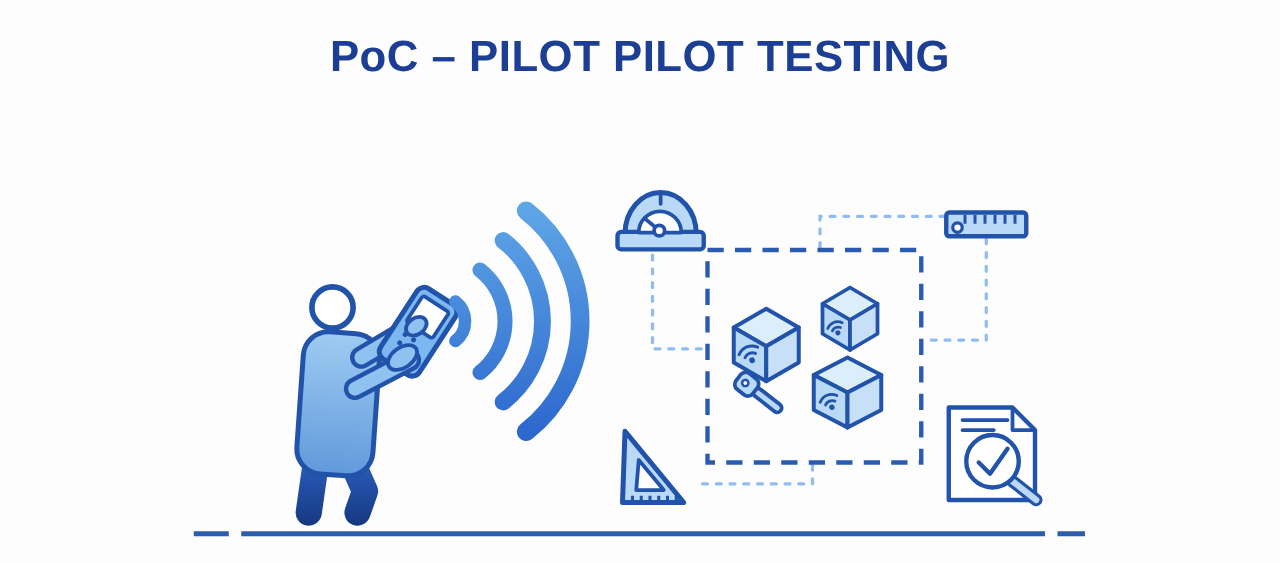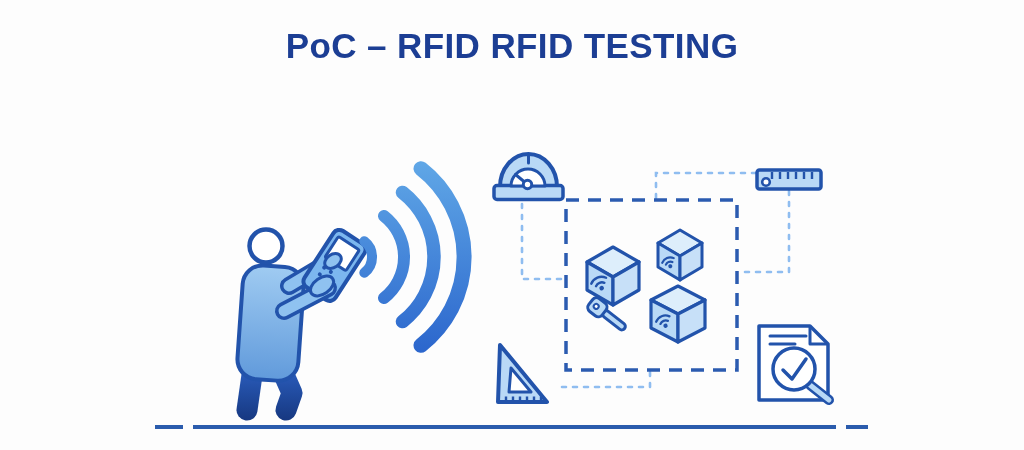--- a/index.html
+++ b/index.html
@@ -30,21 +30,21 @@
   .ground{stroke:var(--ground);stroke-width:4;}
   .stop-wave-top{stop-color:var(--wave-top);}  .stop-wave-bottom{stop-color:var(--wave-bottom);}
   .stop-torso-top{stop-color:var(--torso-top);} .stop-torso-bottom{stop-color:var(--torso-bottom);}
   .stop-legs-top{stop-color:var(--legs-top);}   .stop-legs-bottom{stop-color:var(--legs-bottom);}
 </style>
 </head>
 <body>
 
 <div id="canvas">
 
-  <div class="page-title">PoC – RFID RFID TESTING</div>
+  <div class="page-title">PoC – PILOT PILOT TESTING</div>
 
   <svg width="1024" height="450" viewBox="0 0 1024 450">
 
     <defs>
       <linearGradient id="gradWave" x1="0" y1="150" x2="0" y2="350" gradientUnits="userSpaceOnUse">
         <stop offset="0" class="stop-wave-top"></stop>
           <stop offset="1" class="stop-wave-bottom"></stop>
       </linearGradient>
       <linearGradient id="gradTorso" x1="0" y1="260" x2="0" y2="385" gradientUnits="userSpaceOnUse">
         <stop offset="0" class="stop-torso-top"></stop>

